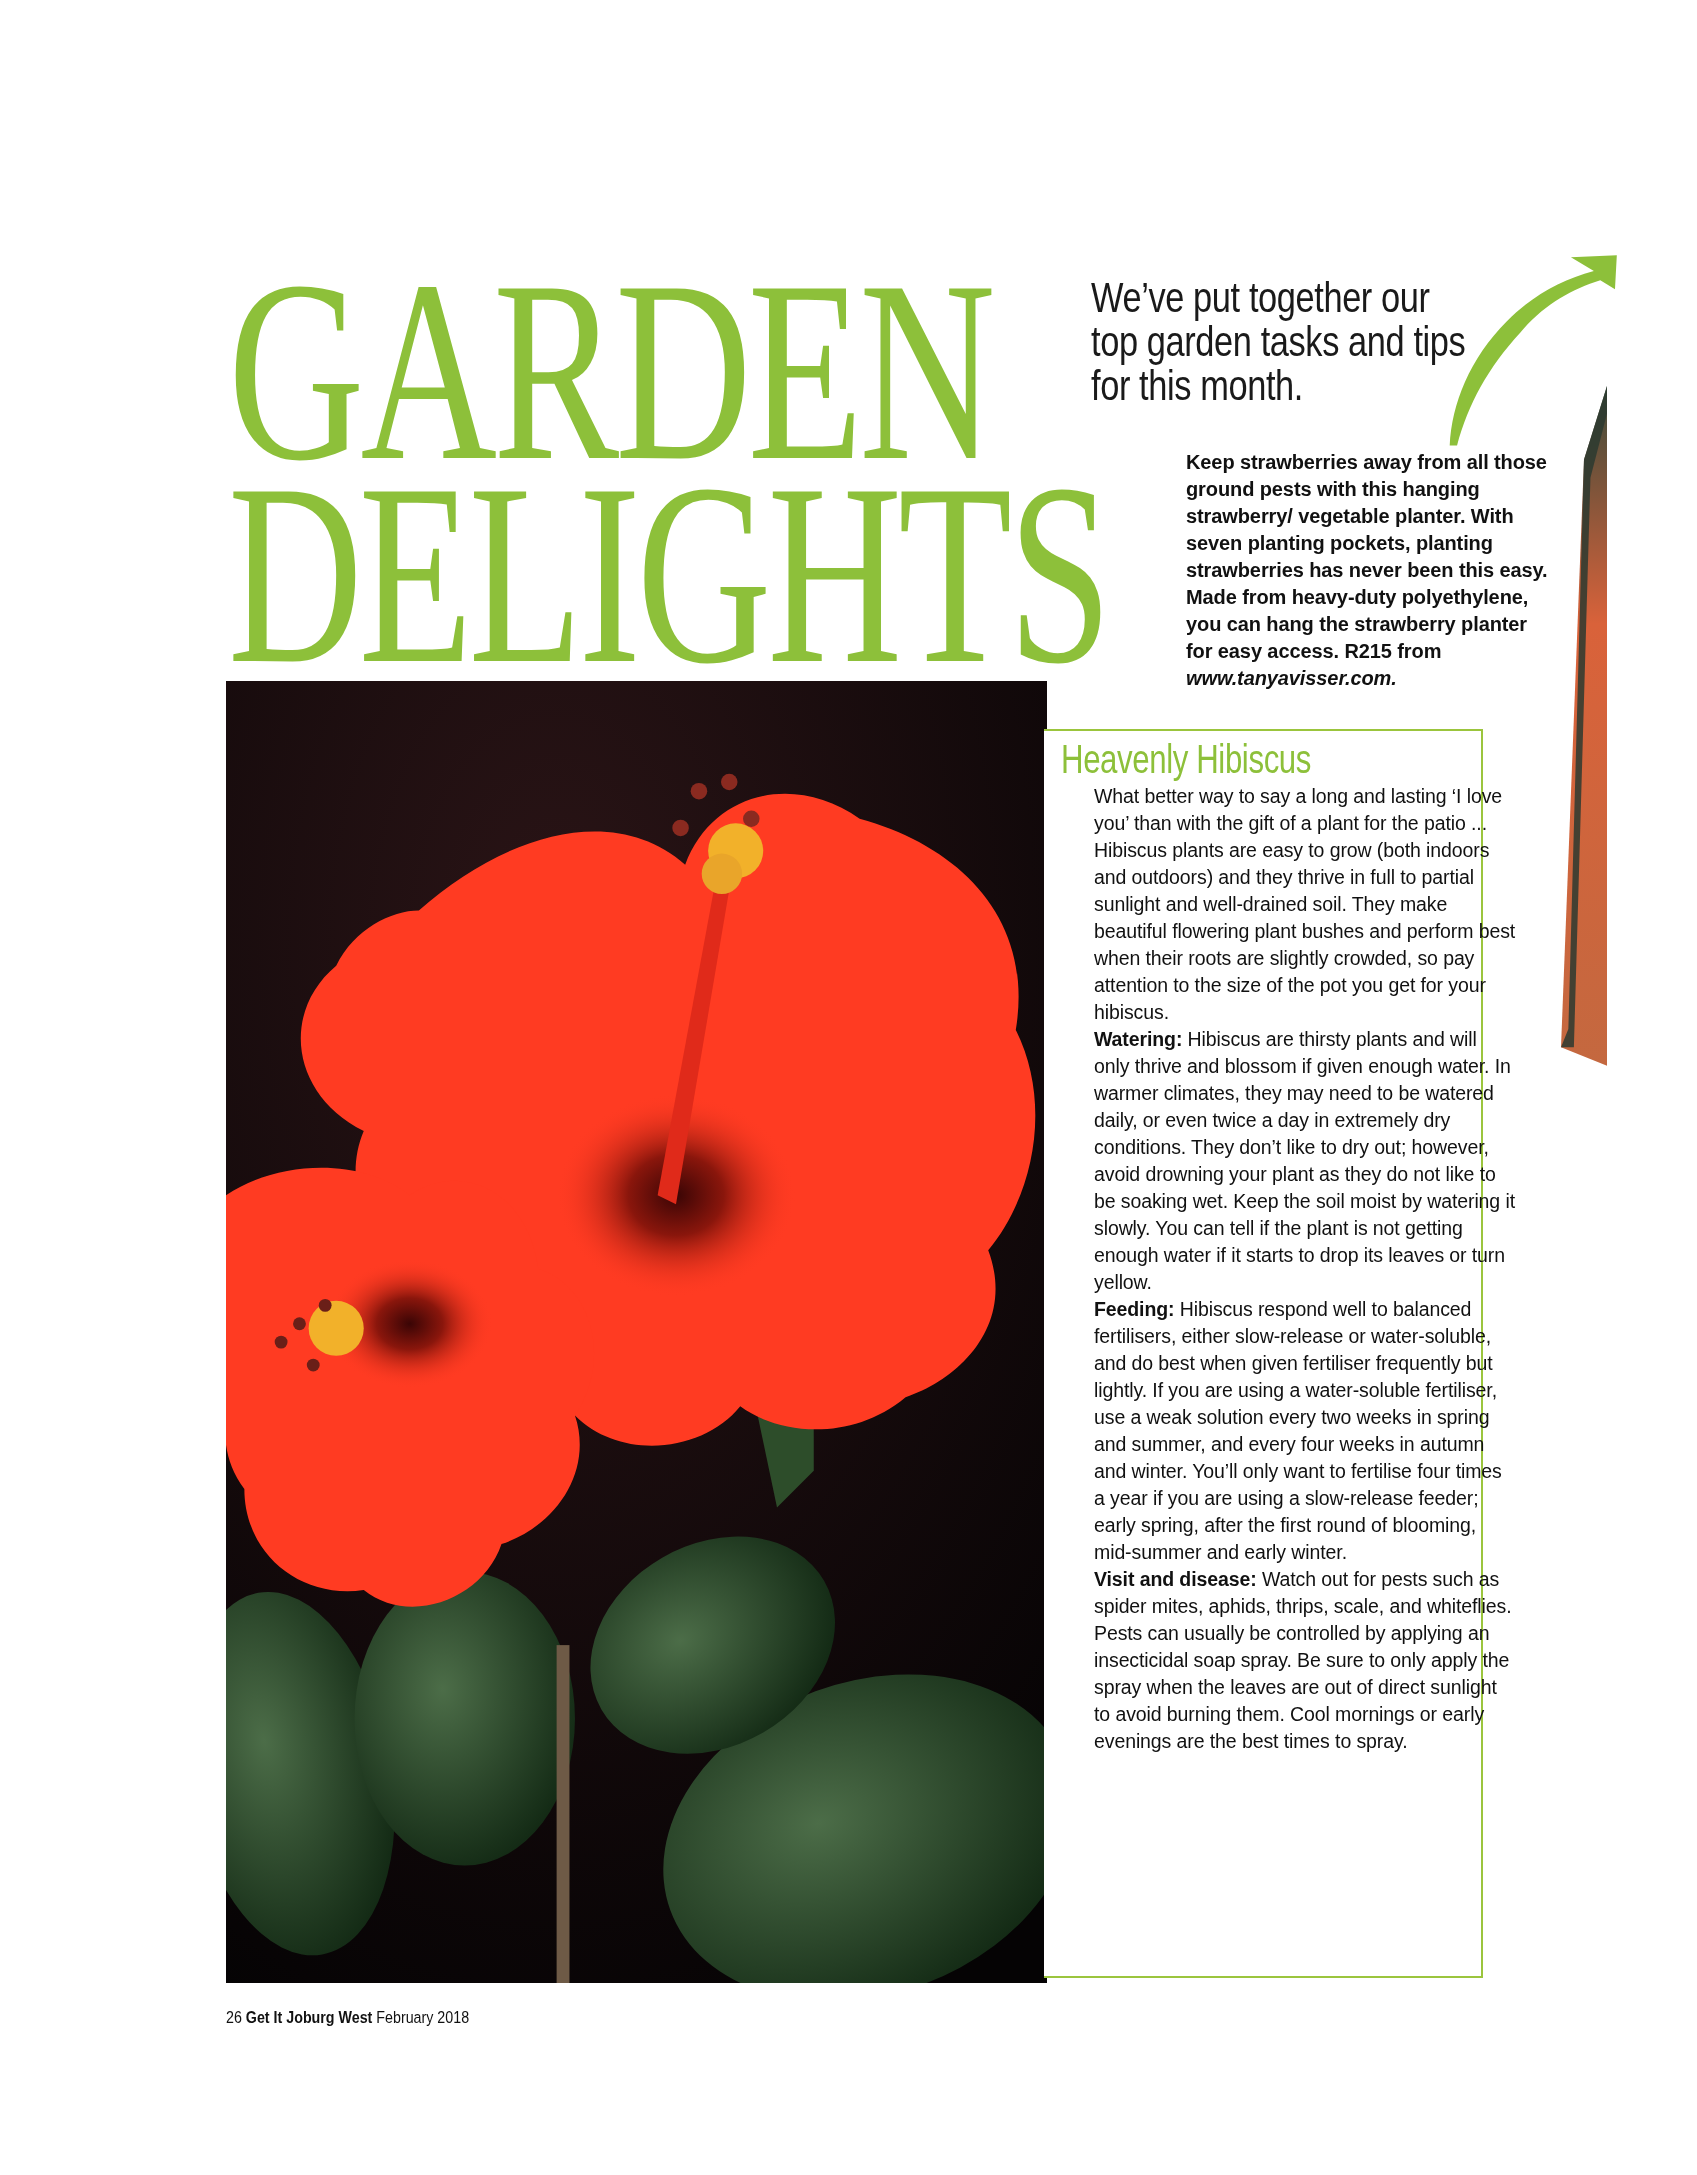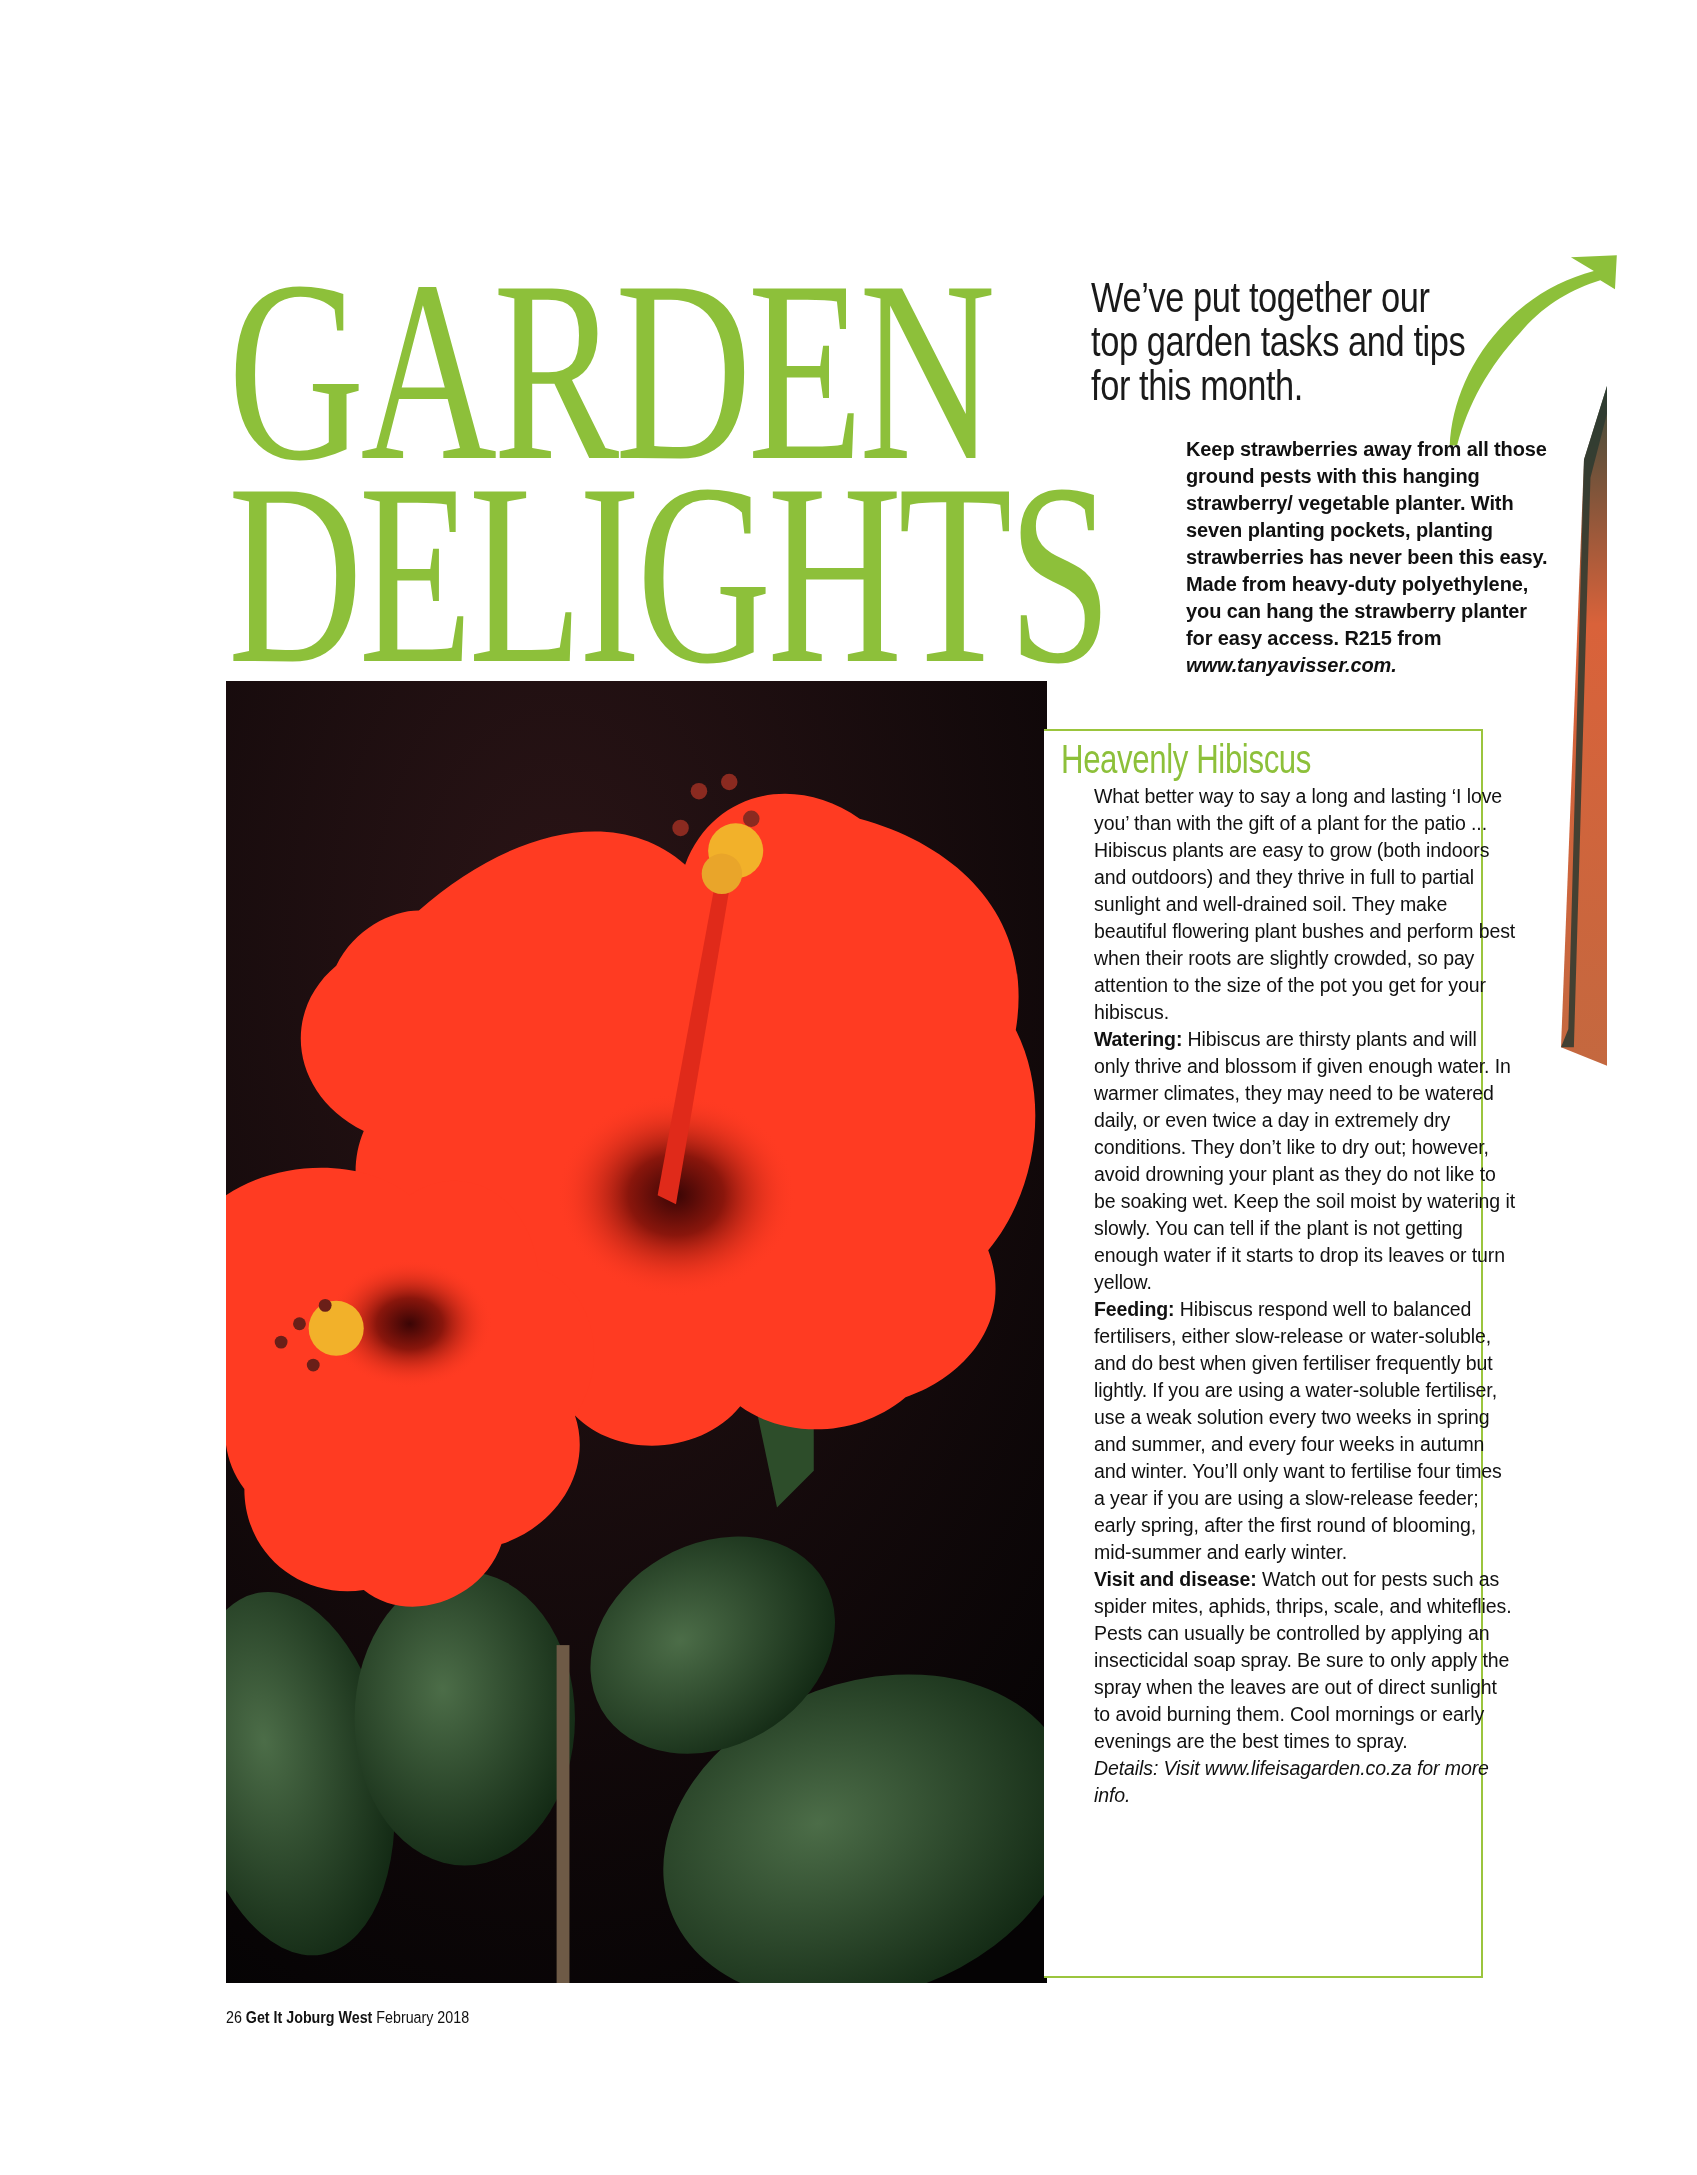--- a/index.html
+++ b/index.html
@@ -6,21 +6,21 @@
   body { width: 1698px; height: 2175px; position: relative; overflow: hidden; font-family: "Liberation Sans", "DejaVu Sans", sans-serif; color: #111; }
 
   .title-line { position: absolute; left: 228px; margin: 0; font-family: "Liberation Serif", "DejaVu Serif", serif; font-weight: normal; color: #8DC03A; white-space: nowrap; transform-origin: left top; letter-spacing: -5.5px; line-height: 1; }
   .title-garden { top: 241px; font-size: 259px; transform: scaleX(0.73); }
   .title-delights { top: 444px; font-size: 259px; transform: scaleX(0.72); }
 
   .intro { position: absolute; left: 1091px; top: 275px; width: 386px; margin: 0; font-family: "Liberation Sans Narrow", "Liberation Sans", sans-serif; font-size: 43px; line-height: 44px; color: #1a1a1a; transform: scaleX(0.8); transform-origin: left top; width: 478px; letter-spacing: -0.5px; }
 
   .swoosh { position: absolute; left: 1433px; top: 248px; width: 184px; height: 202px; }
 
-  .promo { position: absolute; left: 1186px; top: 436px; width: 367px; margin: 0; font-weight: bold; font-size: 20px; line-height: 27px; color: #111; letter-spacing: -0.1px; }
+  .promo { position: absolute; left: 1186px; top: 449px; width: 367px; margin: 0; font-weight: bold; font-size: 20px; line-height: 27px; color: #111; letter-spacing: -0.1px; }
   .promo em { font-style: italic; }
 
   .photo { position: absolute; left: 226px; top: 681px; width: 821px; height: 1302px; overflow: hidden; background: #0d0708; }
   .photo svg { display: block; width: 100%; height: 100%; }
 
   .planter { position: absolute; left: 1561px; top: 386px; width: 46px; height: 698px; }
 
   .tipbox { position: absolute; left: 1044px; top: 729px; width: 439px; height: 1249px; border: 2.8px solid #9BC53D; border-left: none; background: #fff; box-sizing: border-box; }
   .tip-heading { position: absolute; left: 1061px; top: 735px; margin: 0; font-family: "Liberation Sans Narrow", "Liberation Sans", sans-serif; font-weight: normal; font-size: 40px; line-height: 48px; color: #8DC03A; transform: scaleX(0.78); transform-origin: left top; white-space: nowrap; letter-spacing: -0.5px; }
   .tip-body { position: absolute; left: 1094px; top: 783px; width: 422px; font-size: 19.5px; line-height: 27px; color: #111; letter-spacing: -0.1px; }
@@ -110,21 +110,20 @@
   </svg>
 </div>
 
 <div class="tipbox"></div>
 <h2 class="tip-heading">Heavenly Hibiscus</h2>
 <div class="tip-body">
   <p>What better way to say a long and lasting ‘I love you’ than with the gift of a plant for the patio ... Hibiscus plants are easy to grow (both indoors and outdoors) and they thrive in full to partial sunlight and well-drained soil. They make beautiful flowering plant bushes and perform best when their roots are slightly crowded, so pay attention to the size of the pot you get for your hibiscus.</p>
   <p><b>Watering:</b><span> Hibiscus are thirsty plants and will only thrive and blossom if given enough water. In warmer climates, they may need to be watered daily, or even twice a day in extremely dry conditions. They don’t like to dry out; however, avoid drowning your plant as they do not like to be soaking wet. Keep the soil moist by watering it slowly. You can tell if the plant is not getting enough water if it starts to drop its leaves or turn yellow.</span></p>
   <p><b>Feeding:</b><span> Hibiscus respond well to balanced fertilisers, either slow-release or water-soluble, and do best when given fertiliser frequently but lightly. If you are using a water-soluble fertiliser, use a weak solution every two weeks in spring and summer, and every four weeks in autumn and winter. You’ll only want to fertilise four times a year if you are using a slow-release feeder; early spring, after the first round of blooming, mid-summer and early winter.</span></p>
   <p><b>Visit and disease:</b><span> Watch out for pests such as spider mites, aphids, thrips, scale, and whiteflies. Pests can usually be controlled by applying an insecticidal soap spray. Be sure to only apply the spray when the leaves are out of direct sunlight to avoid burning them. Cool mornings or early evenings are the best times to spray.</span></p>
-  <p class="details">Details: Visit www.lifeisagarden.co.za for more info.</p>
 </div>
 
 <p class="footer">
   <span>26</span>
   <b>Get It Joburg West</b>
   <span>February 2018</span>
 </p>
 
 
 </body></html>

